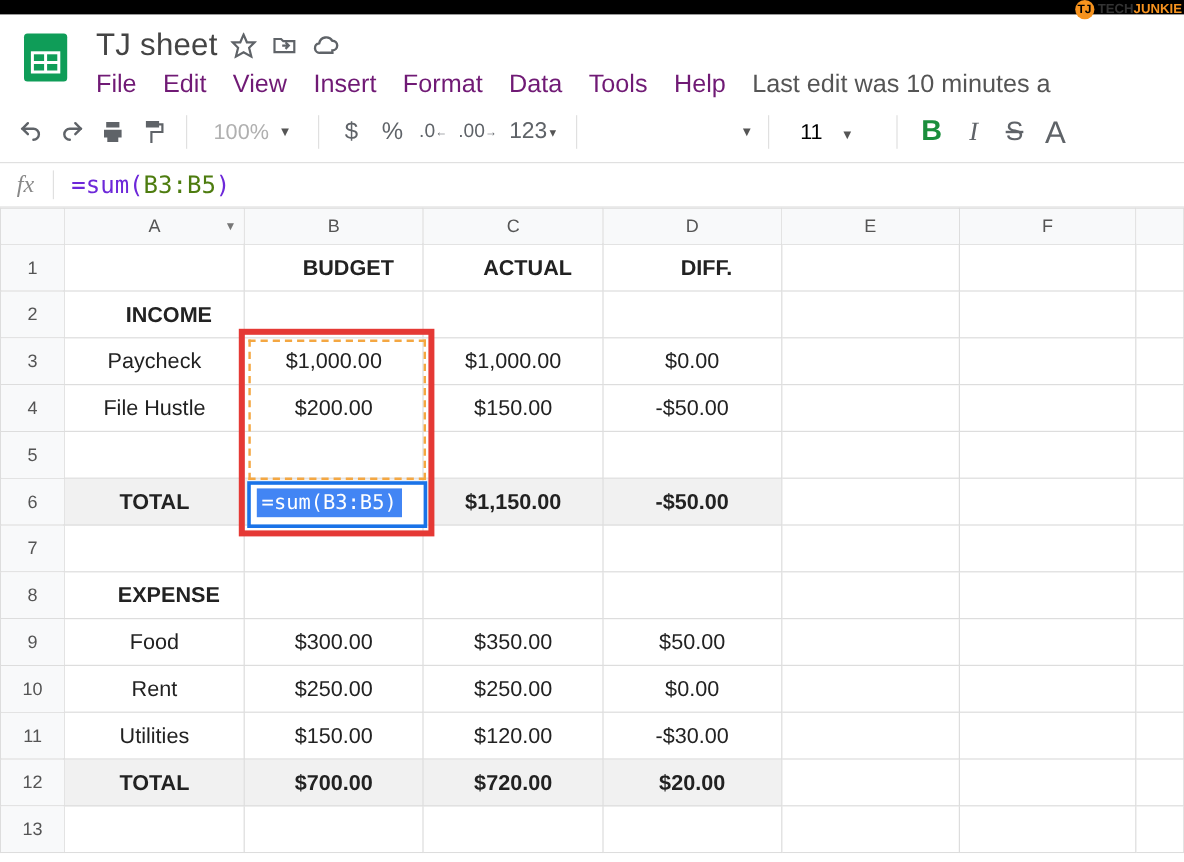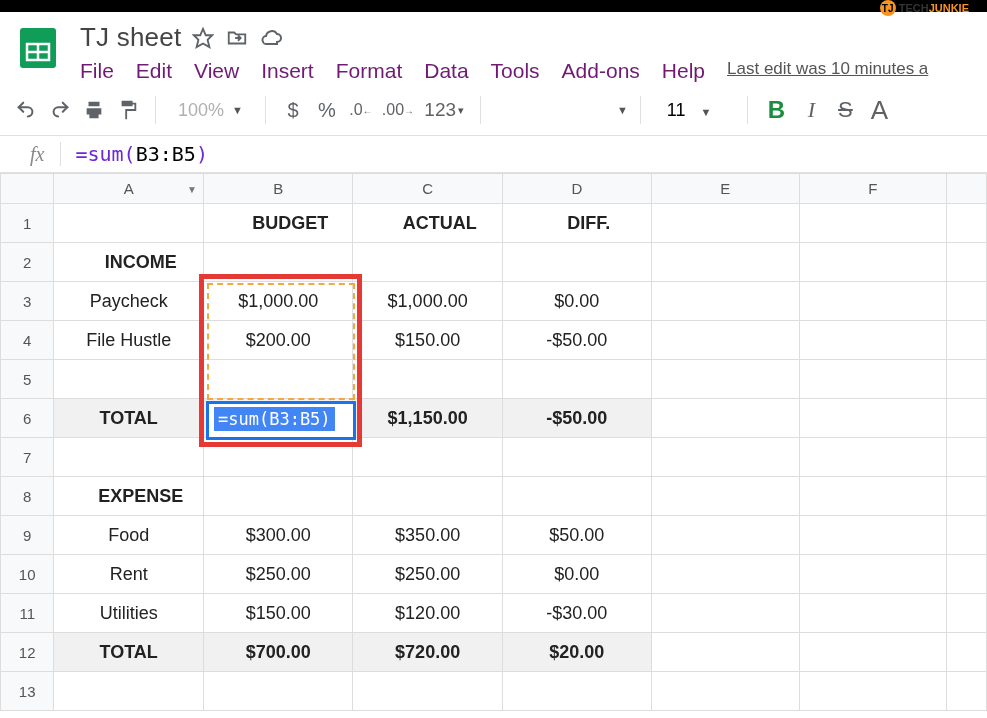--- a/index.html
+++ b/index.html
@@ -1,50 +1,50 @@
 <!DOCTYPE html>
 <html><head>
 <meta charset="utf-8">
 <style>
 * { margin: 0; padding: 0; box-sizing: border-box; }
 body { font-family: Arial, sans-serif; background: #fff; overflow: hidden; width: 987px; height: 718px; position: relative; }
 
 .top-black-bar { height: 12px; background: #000; width: 100%; }
-.watermark { position: absolute; top: 0; right: 18px; display: flex; align-items: center; font-size: 11px; font-weight: bold; }
+.watermark { position: absolute; top: 0; right: 2px; display: flex; align-items: center; font-size: 11px; font-weight: bold; }
 .watermark .tj { color: #333; }
 .watermark .junkie { color: #f7931e; }
 .watermark-icon { width: 16px; height: 16px; border-radius: 50%; background: #f7931e; color: #000; display: inline-flex; align-items: center; justify-content: center; font-size: 10px; margin-right: 3px; }
 
 .titlebar { display: flex; align-items: flex-start; padding: 10px 22px 2px 14px; }
 .logo { width: 48px; height: 48px; margin-right: 18px; margin-top: 2px; }
 .logo svg { width: 100%; height: 100%; }
 .title-area { flex: 1; }
 .doc-title-row { display: flex; align-items: center; gap: 10px; }
 .doc-title { font-size: 26px; color: #444; letter-spacing: 0.2px; }
 .title-icon { color: #5f6368; width: 24px; height: 24px; display: flex; align-items: center; justify-content: center; }
 .menubar { display: flex; gap: 22px; margin-top: 6px; }
 .menu-item { font-size: 21px; color: #701a75; cursor: pointer; }
-.last-edit { font-size: 17px; color: #555; text-decoration: underline; cursor: pointer; white-space: nowrap; }
+.last-edit { font-size: 21px; color: #555; cursor: pointer; white-space: nowrap; }
 
 .toolbar { display: flex; align-items: center; padding: 10px 11px; gap: 4px; border-bottom: 1px solid #e0e0e0; }
 .tool-btn { width: 30px; height: 30px; display: flex; align-items: center; justify-content: center; color: #5f6368; cursor: pointer; }
 .tool-sep { width: 1px; height: 28px; background: #e0e0e0; margin: 0 8px; }
 .zoom { color: #b0b0b0; font-size: 18px; padding: 0 10px; display: flex; align-items: center; gap: 8px; }
 .font-size { font-size: 18px; padding: 0 24px 0 14px; }
 .bold-btn { color: #1a8e3c; font-weight: bold; font-size: 24px; width: 32px; text-align: center; }
 .italic-btn { font-style: italic; font-size: 22px; font-family: Georgia, serif; }
 .strike-btn { text-decoration: line-through; font-size: 22px; }
 .big-a { font-size: 26px; }
 
-.formula-bar { display: flex; align-items: center; padding: 6px 30px; border-bottom: 1px solid #e0e0e0; font-size: 20px; }
+.formula-bar { display: flex; align-items: center; padding: 6px 14px; border-bottom: 1px solid #e0e0e0; font-size: 20px; }
 .fx-label { font-style: italic; color: #888; font-family: Georgia, serif; margin-right: 16px; }
 .fx-sep { width: 1px; height: 24px; background: #e0e0e0; margin-right: 14px; }
 .formula-text { font-family: 'Consolas', monospace; }
 .formula-text .func { color: #6d28d9; }
-.formula-text .range { color: #000000; }
+.formula-text .range { color: #4d7c0f; }
 
 .sheet { overflow: hidden; }
 table { border-collapse: collapse; table-layout: fixed; }
 .col-header td, .row-header { background: #f8f9fa; color: #555; text-align: center; font-size: 15px; border: 1px solid #ddd; position: relative; }
 .col-header td { height: 30px; }
 .row-header { width: 54px; }
 .corner { background: #f8f9fa; border: 1px solid #ddd; }
 .col-a { width: 150px; }
 .col-b, .col-c, .col-d { width: 150px; }
 .col-e, .col-f { width: 150px; }
@@ -101,21 +101,20 @@
         </span>
     </div>
     <div class="menubar">
       <span class="menu-item">File</span>
       <span class="menu-item">Edit</span>
       <span class="menu-item">View</span>
       <span class="menu-item">Insert</span>
       <span class="menu-item">Format</span>
       <span class="menu-item">Data</span>
       <span class="menu-item">Tools</span>
-      <span class="menu-item">Add-ons</span>
       <span class="menu-item">Help</span>
       <span class="last-edit">Last edit was 10 minutes a</span>
     </div>
   </div>
 </div>
 
 <div class="toolbar">
   <span class="tool-btn">
       <svg width="22" height="22" viewBox="0 0 24 24" fill="none" stroke="#5f6368" stroke-width="2.2" stroke-linecap="round">
         <path d="M9 14 4 9l5-5"></path>

